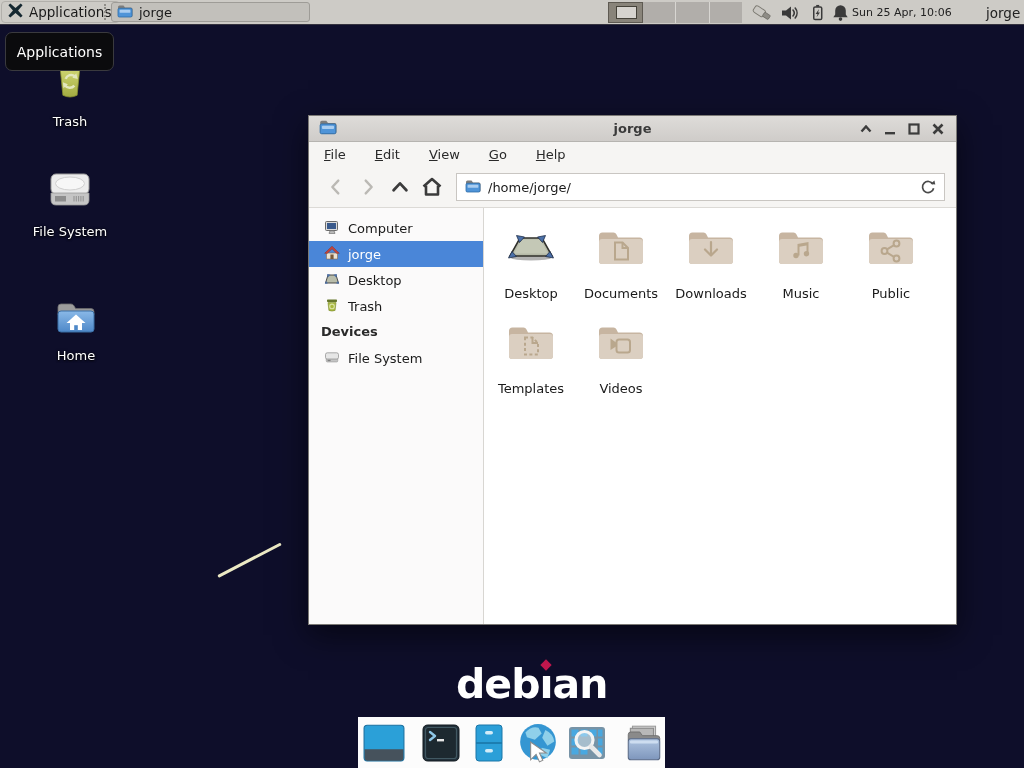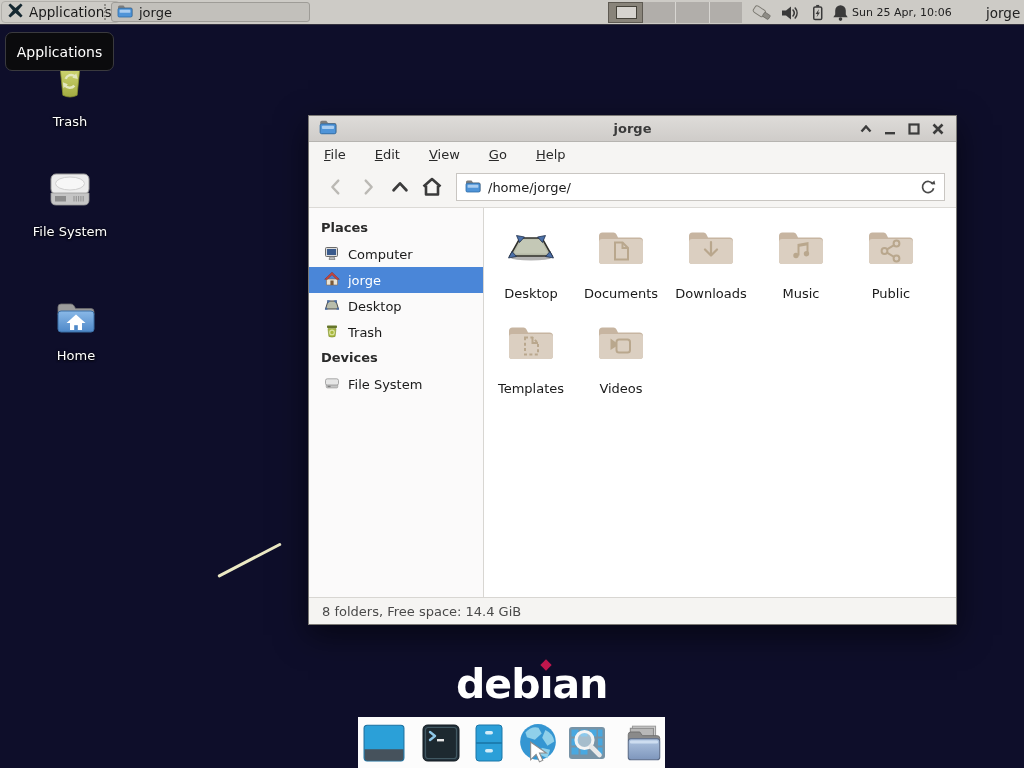--- a/index.html
+++ b/index.html
@@ -303,21 +303,20 @@
         <svg width="16" height="16" viewBox="0 0 20 20">
             <path d="M16.2 6.5 A7 7 0 1 0 17 11.5" stroke="#4a4a4a" stroke-width="2.1" fill="none"></path>
             <polygon points="13.2,6.8 19.4,6.2 17.4,1.6" fill="#4a4a4a" transform="rotate(12 16 5)"></polygon>
           </svg>
       </span>
     </div>
   </div>
 
   <div class="content">
     <div class="sidebar">
-      <div class="sb-header">Places</div>
 
       <div class="sb-item">
         <span>
           <svg width="16" height="16" viewBox="0 0 16 16">
               <rect x="1.5" y="2.5" width="12" height="9" rx="1" fill="#dcdcdc" stroke="#6a6a6a"></rect>
               <rect x="3" y="4" width="9" height="6" fill="#3a5a8c"></rect>
               <path d="M6 11.8 h4 l1 2.6 H5 z" fill="#c2c2c2" stroke="#6a6a6a" stroke-width="0.7"></path>
             </svg>
         </span>
         <span>Computer</span>
@@ -473,23 +472,20 @@
                 <polygon points="19,20.5 13.5,16.5 13.5,28 19,24.5" fill="#b9a78d" stroke="none"></polygon>
               </g>
           </svg>
         </span>
         <span class="lbl">Videos</span>
       </div>
 
     </div>
   </div>
 
-  <div class="statusbar">
-    <span>8 folders, Free space: 14.4 GiB</span>
-  </div>
 </div>
 
 <div class="dock">
   <div class="dock-item">
     <svg width="42" height="42" viewBox="0 0 40 40">
         <rect x="1" y="3" width="38" height="34" rx="3" fill="#2ba0d8" stroke="#1a70a0"></rect>
         <path d="M1.5 26 h37 v8 q0 2.8-2.8 2.8 H4.3 q-2.8 0-2.8-2.8 z" fill="#46525c"></path>
       </svg>
   </div>
   <div class="dock-sep"></div>

